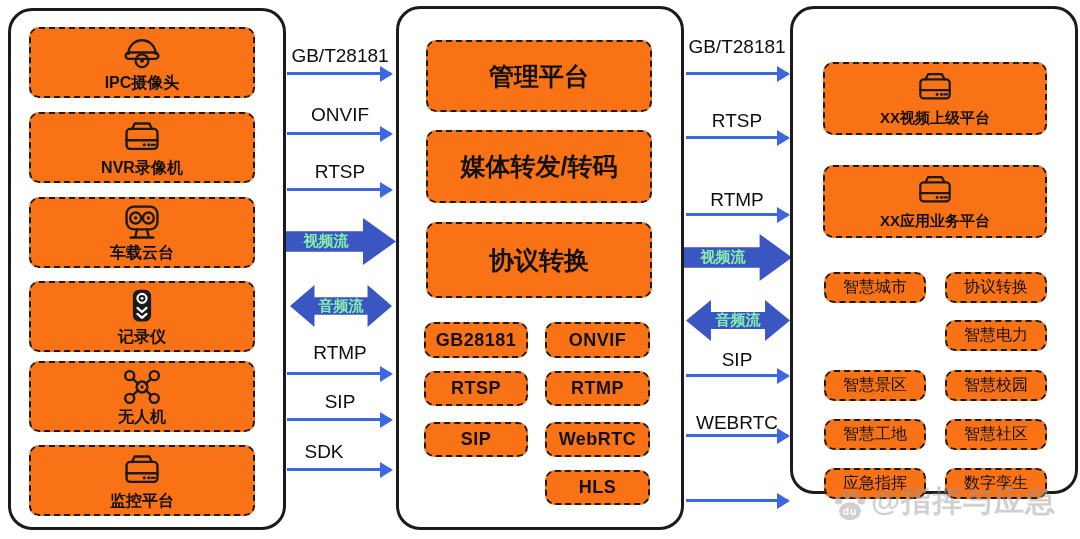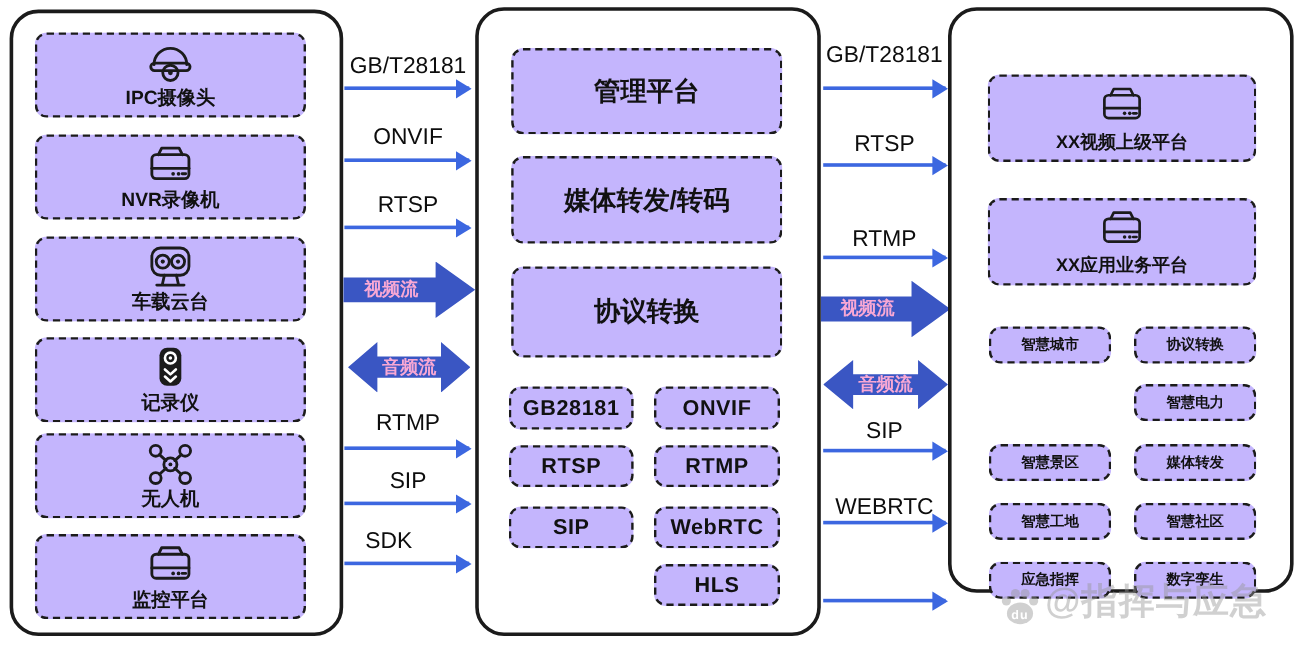--- a/index.html
+++ b/index.html
@@ -11,51 +11,51 @@
   .stage {
     position:relative; width:1080px; height:539px;
     background:#fff; overflow:hidden;
   }
   .panel {
     position:absolute; background:#fff;
     border:3px solid var(--border,#1b1b1b);
     border-radius:24px;
   }
   .dashed-box {
-    position:absolute; background:#c4b5fd;
+    position:absolute; background:#f97316;
     border:2px dashed var(--border,#1b1b1b);
     border-radius:10px;
     display:flex; flex-direction:column;
     align-items:center; justify-content:center;
     text-align:center;
   }
   .device-label { font-size:16px; font-weight:700; line-height:1.1; margin-top:1px; }
-  .module-label { font-size:22px; font-weight:700; }
+  .module-label { font-size:25px; font-weight:700; }
   .protocol-label { font-size:18px; font-weight:700; letter-spacing:.5px; }
   .platform-label { font-size:15px; font-weight:700; margin-top:2px; }
-  .app-label { font-size:12px; font-weight:700;text-align:center; }
+  .app-label { font-size:16px; font-weight:400;text-align:center; }
   .link-label {
     position:absolute; text-align:center; font-size:19px;
     color:#0d0d0d; white-space:nowrap; line-height:22px;
   }
   .thin-arrow {
     position:absolute; height:3px;
     background:var(--protocol-arrow,#3c67e0);
   }
   .thin-arrow::after {
     content:""; position:absolute; right:-2px; top:-6.5px;
     width:0; height:0;
     border-left:13px solid var(--protocol-arrow,#3c67e0);
     border-top:8px solid transparent;
     border-bottom:8px solid transparent;
   }
   .big-arrow {
     position:absolute;
     background:var(--stream-arrow,#3a56c3);
-    color:#f9a8d4; font-size:15px; font-weight:700;
+    color:#86efac; font-size:15px; font-weight:700;
     display:flex; align-items:center; justify-content:center;
     white-space:nowrap;
   }
   .big-arrow.right {
     clip-path:polygon(0 28%,70% 28%,70% 0,100% 50%,70% 100%,70% 72%,0 72%);
     padding-right:30px;
   }
   .big-arrow.double {
     clip-path:polygon(0 50%,24% 0,24% 29%,76% 29%,76% 0,100% 50%,76% 100%,76% 71%,24% 71%,24% 100%);
   }
@@ -280,21 +280,21 @@
     <div class="dashed-box" style="left:152px; top:263px; width:102px; height:31px;">
       <span class="app-label">协议转换</span>
     </div>
     <div class="dashed-box" style="left:152px; top:311px; width:102px; height:31px;">
       <span class="app-label">智慧电力</span>
     </div>
     <div class="dashed-box" style="left:31px; top:361px; width:102px; height:31px;">
       <span class="app-label">智慧景区</span>
     </div>
     <div class="dashed-box" style="left:152px; top:361px; width:102px; height:31px;">
-      <span class="app-label">媒体转发</span>
+      <span class="app-label">智慧校园</span>
     </div>
     <div class="dashed-box" style="left:31px; top:410px; width:102px; height:31px;">
       <span class="app-label">智慧工地</span>
     </div>
     <div class="dashed-box" style="left:152px; top:410px; width:102px; height:31px;">
       <span class="app-label">智慧社区</span>
     </div>
     <div class="dashed-box" style="left:31px; top:459px; width:102px; height:31px;">
       <span class="app-label">应急指挥</span>
     </div>

